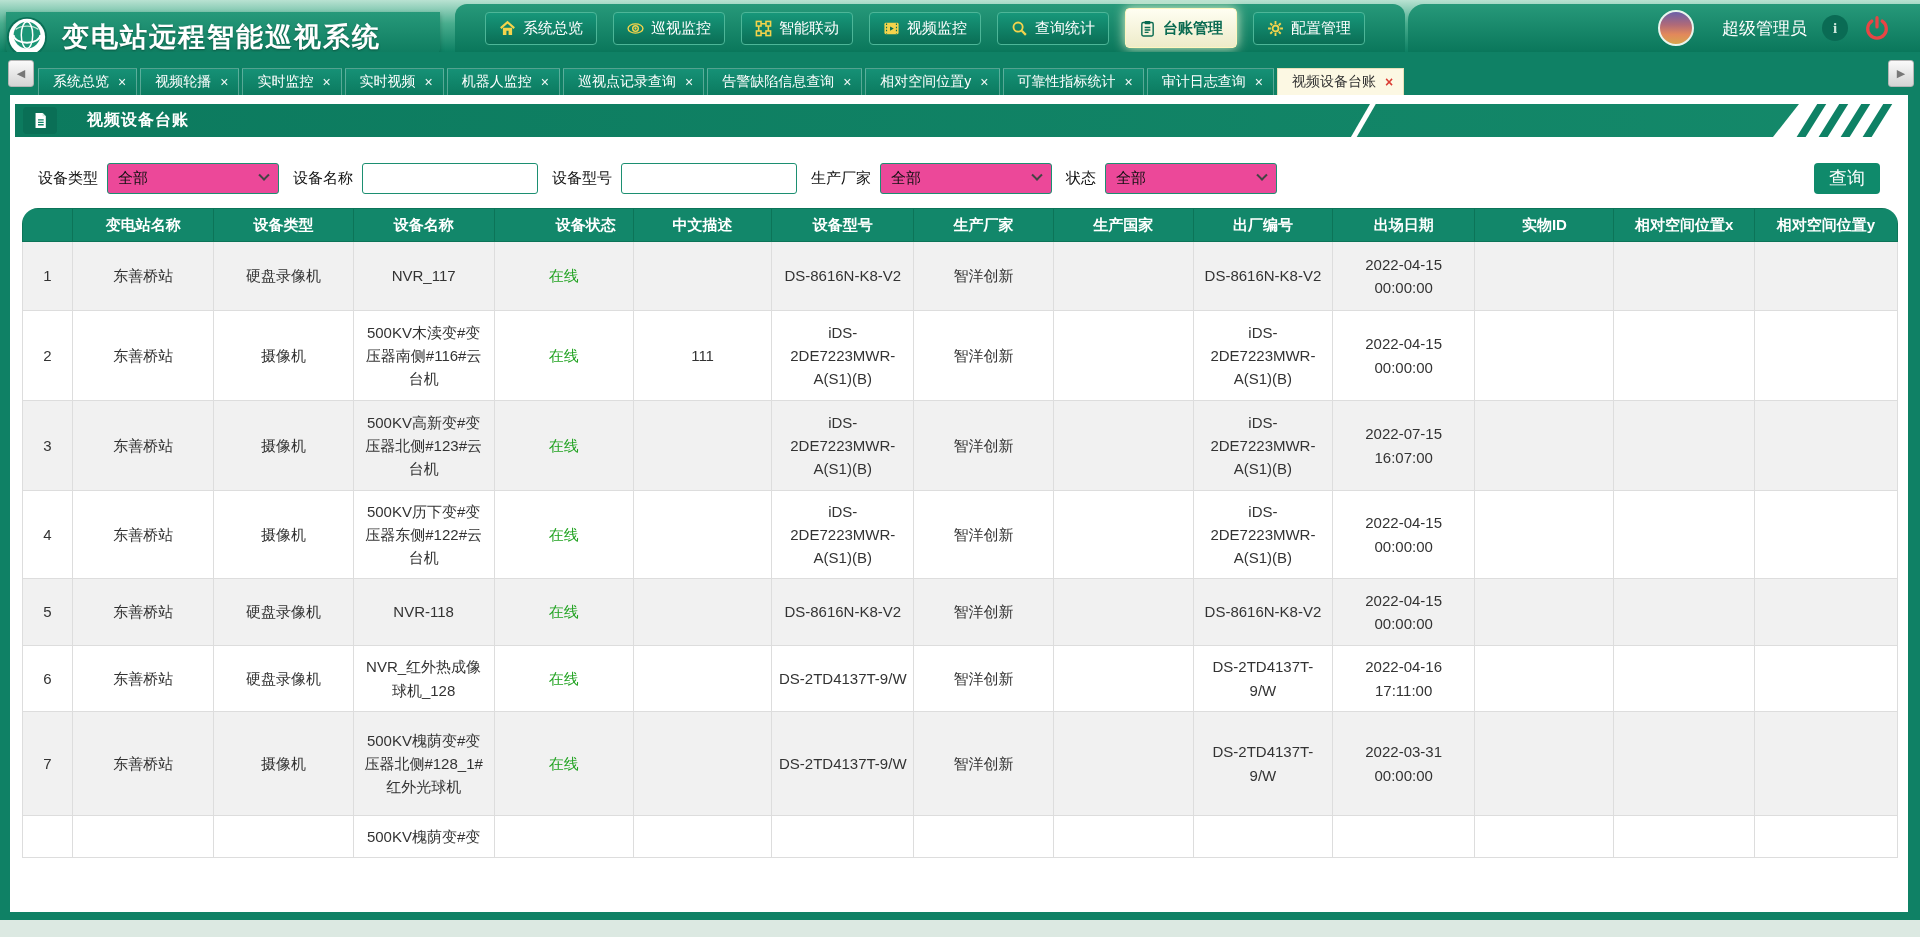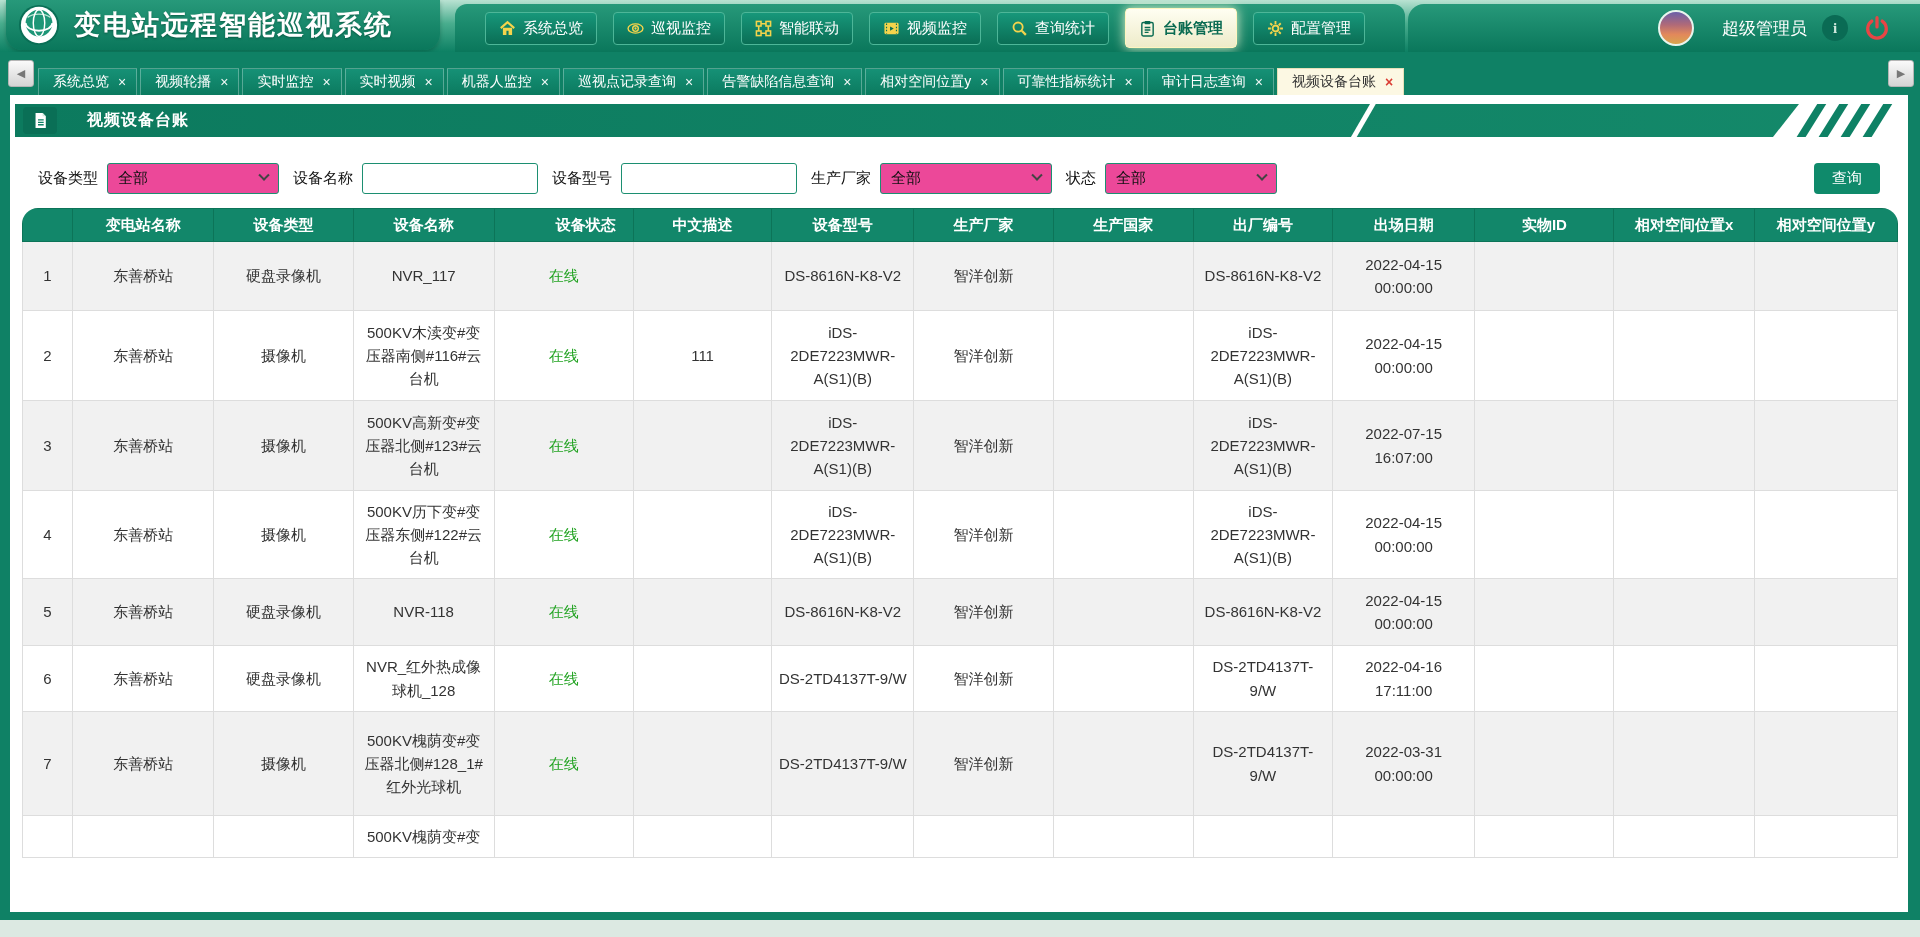--- a/index.html
+++ b/index.html
@@ -3,22 +3,22 @@
 <meta charset="utf-8">
 <style>
   * { margin:0; padding:0; box-sizing:border-box; }
   body { font-family:"Liberation Sans","DejaVu Sans",sans-serif; background:#dce9e2; }
   .app { position:relative; width:1920px; height:937px; overflow:hidden; background:#dce9e2; }
 
   
   .header { position:absolute; top:0; left:0; width:1920px; height:52px;
     background:linear-gradient(180deg,#b9e2d2 0%,#49ad8e 45%,#0d8063 100%); }
   .hdr-card { background:linear-gradient(180deg,#27997a 0%,#0a775b 100%); }
-  .brand { position:absolute; left:6px; top:0; width:434px; height:50px;
-    border-radius:0 0 16px 16px; display:flex; align-items:center; padding-left:12px;
+  .brand { position:absolute; left:6px; top:12px; width:434px; height:50px;
+    border-radius:0 0 16px 16px; display:flex; align-items:center; padding-left:0;
     box-shadow:0 2px 4px rgba(0,60,40,.35); }
   .logo { width:42px; height:42px; flex:0 0 42px; }
   .brand h1 { color:#fff; font-size:27px; font-weight:bold; letter-spacing:2px; margin-left:14px;
     text-shadow:0 1px 2px rgba(0,50,35,.5); white-space:nowrap; }
   .main-nav { position:absolute; left:455px; top:4px; width:950px; height:48px;
     border-radius:12px 12px 0 0; display:flex; align-items:center; gap:16px; padding-left:30px; }
   .nav-btn { display:inline-flex; align-items:center; gap:7px; height:33px; padding:0 13px;
     background:linear-gradient(180deg,#17977a 0%,#0a6e55 100%); border:1px solid #4db698;
     border-radius:4px; color:#fff; font-size:15px; cursor:pointer; white-space:nowrap;
     font-family:inherit; }
@@ -78,21 +78,21 @@
   .filters { margin:23px 18px 0 28px; height:36px; display:flex; align-items:center; font-size:15px; color:#111; }
   .fgroup { display:flex; align-items:center; margin-right:14px; }
   .fgroup .flabel { margin-right:9px; white-space:nowrap; }
   .fselect { width:172px; height:31px; border:1px solid #1c8f71; border-radius:3px; background:#ec4899;
     display:flex; align-items:center; justify-content:space-between; padding:0 10px; cursor:pointer; }
   .chev { width:8px; height:8px; border-right:2px solid #444; border-bottom:2px solid #444;
     transform:rotate(45deg) translate(-2px,-2px); }
   .finput { width:176px; height:31px; border:1px solid #1c8f71; border-radius:3px; padding:0 8px;
     font-size:15px; font-family:inherit; }
   .search-btn { margin-left:auto; margin-right:10px; width:66px; height:31px; background:#0f8a6b;
-    color:#fff; border:none; border-radius:4px; font-size:15px; cursor:pointer; font-family:inherit; }
+    color:#fff; border:none; border-radius:4px; font-size:18px; cursor:pointer; font-family:inherit; }
 
   
   .table-wrap { margin:12px 10px 0 12px; height:785px; overflow:hidden;border-radius:16px; }
   table { width:100%; border-collapse:collapse; table-layout:fixed; font-size:15px; color:#333; }
   th { background:#12876a; color:#fff; height:33px; font-weight:bold; font-size:15px;
     border:1px solid #0c7458; text-align:center; overflow:hidden; white-space:nowrap; }
   td { border:1px solid #ddd; text-align:center; padding:3px 6px; line-height:1.55;
     word-break:break-word; overflow:hidden; background:#fff; }
   tr.odd td { background:#f1f1f1; }
   td.online { color:#22a322; }

